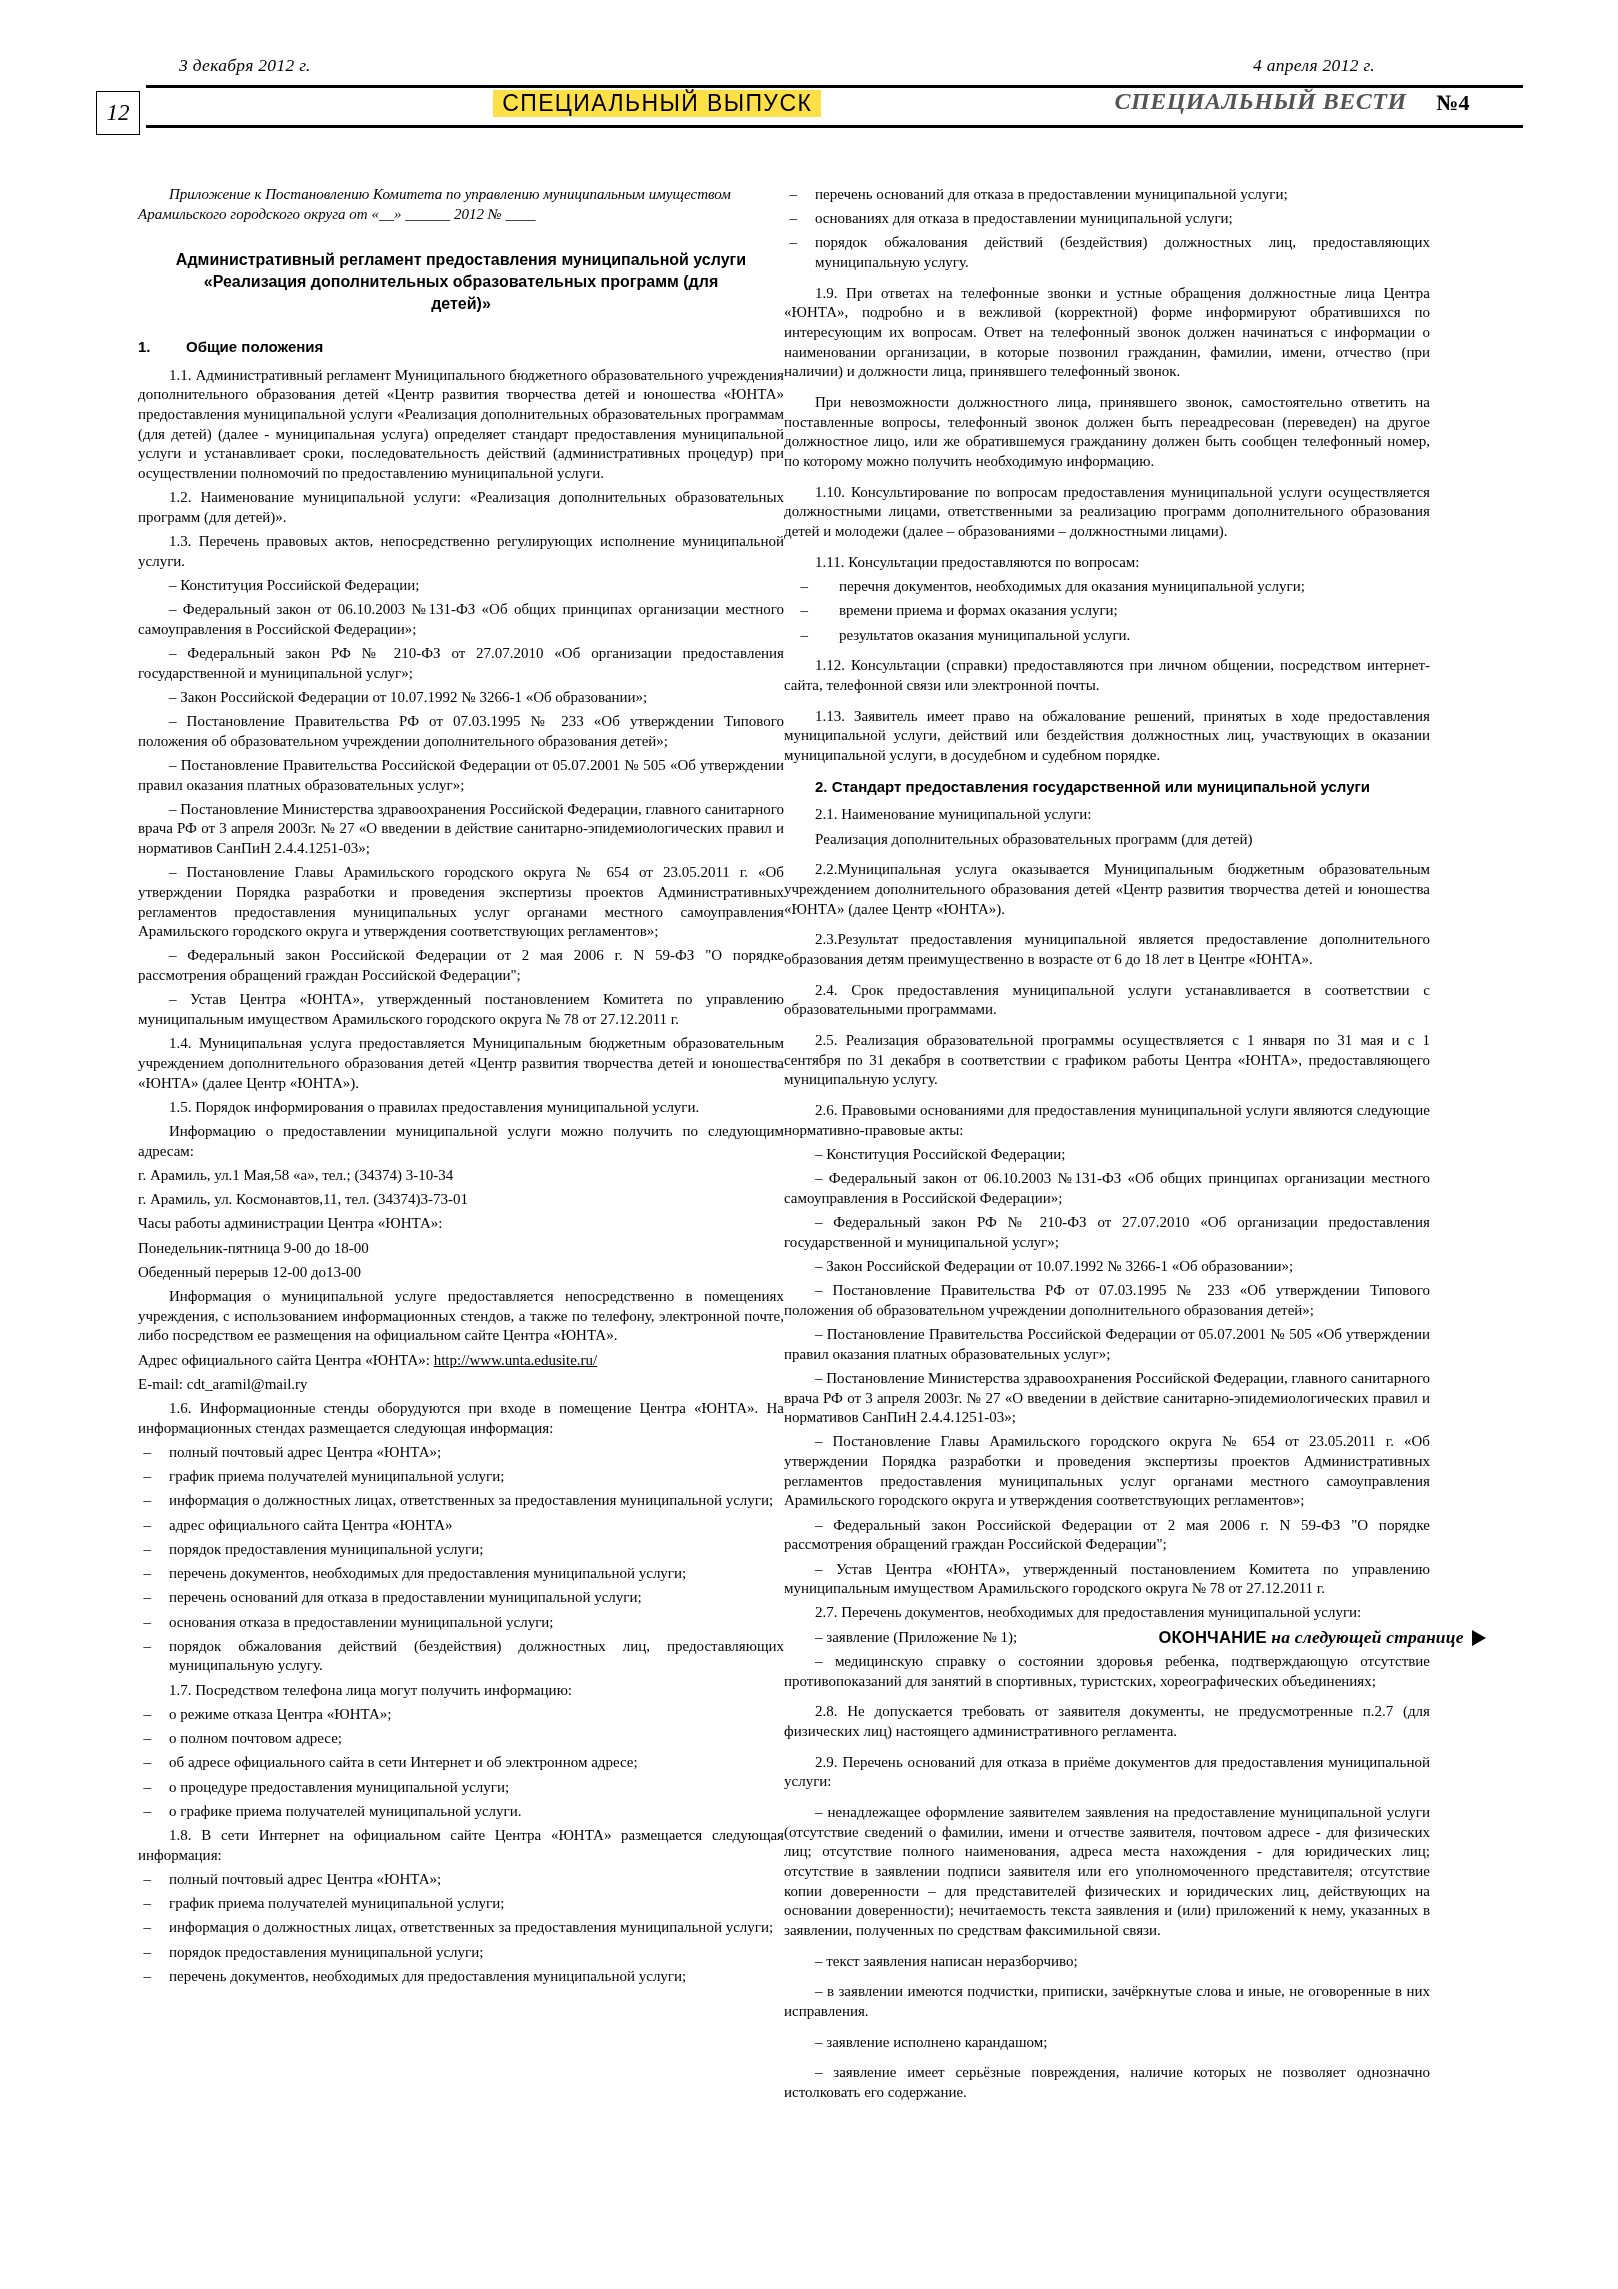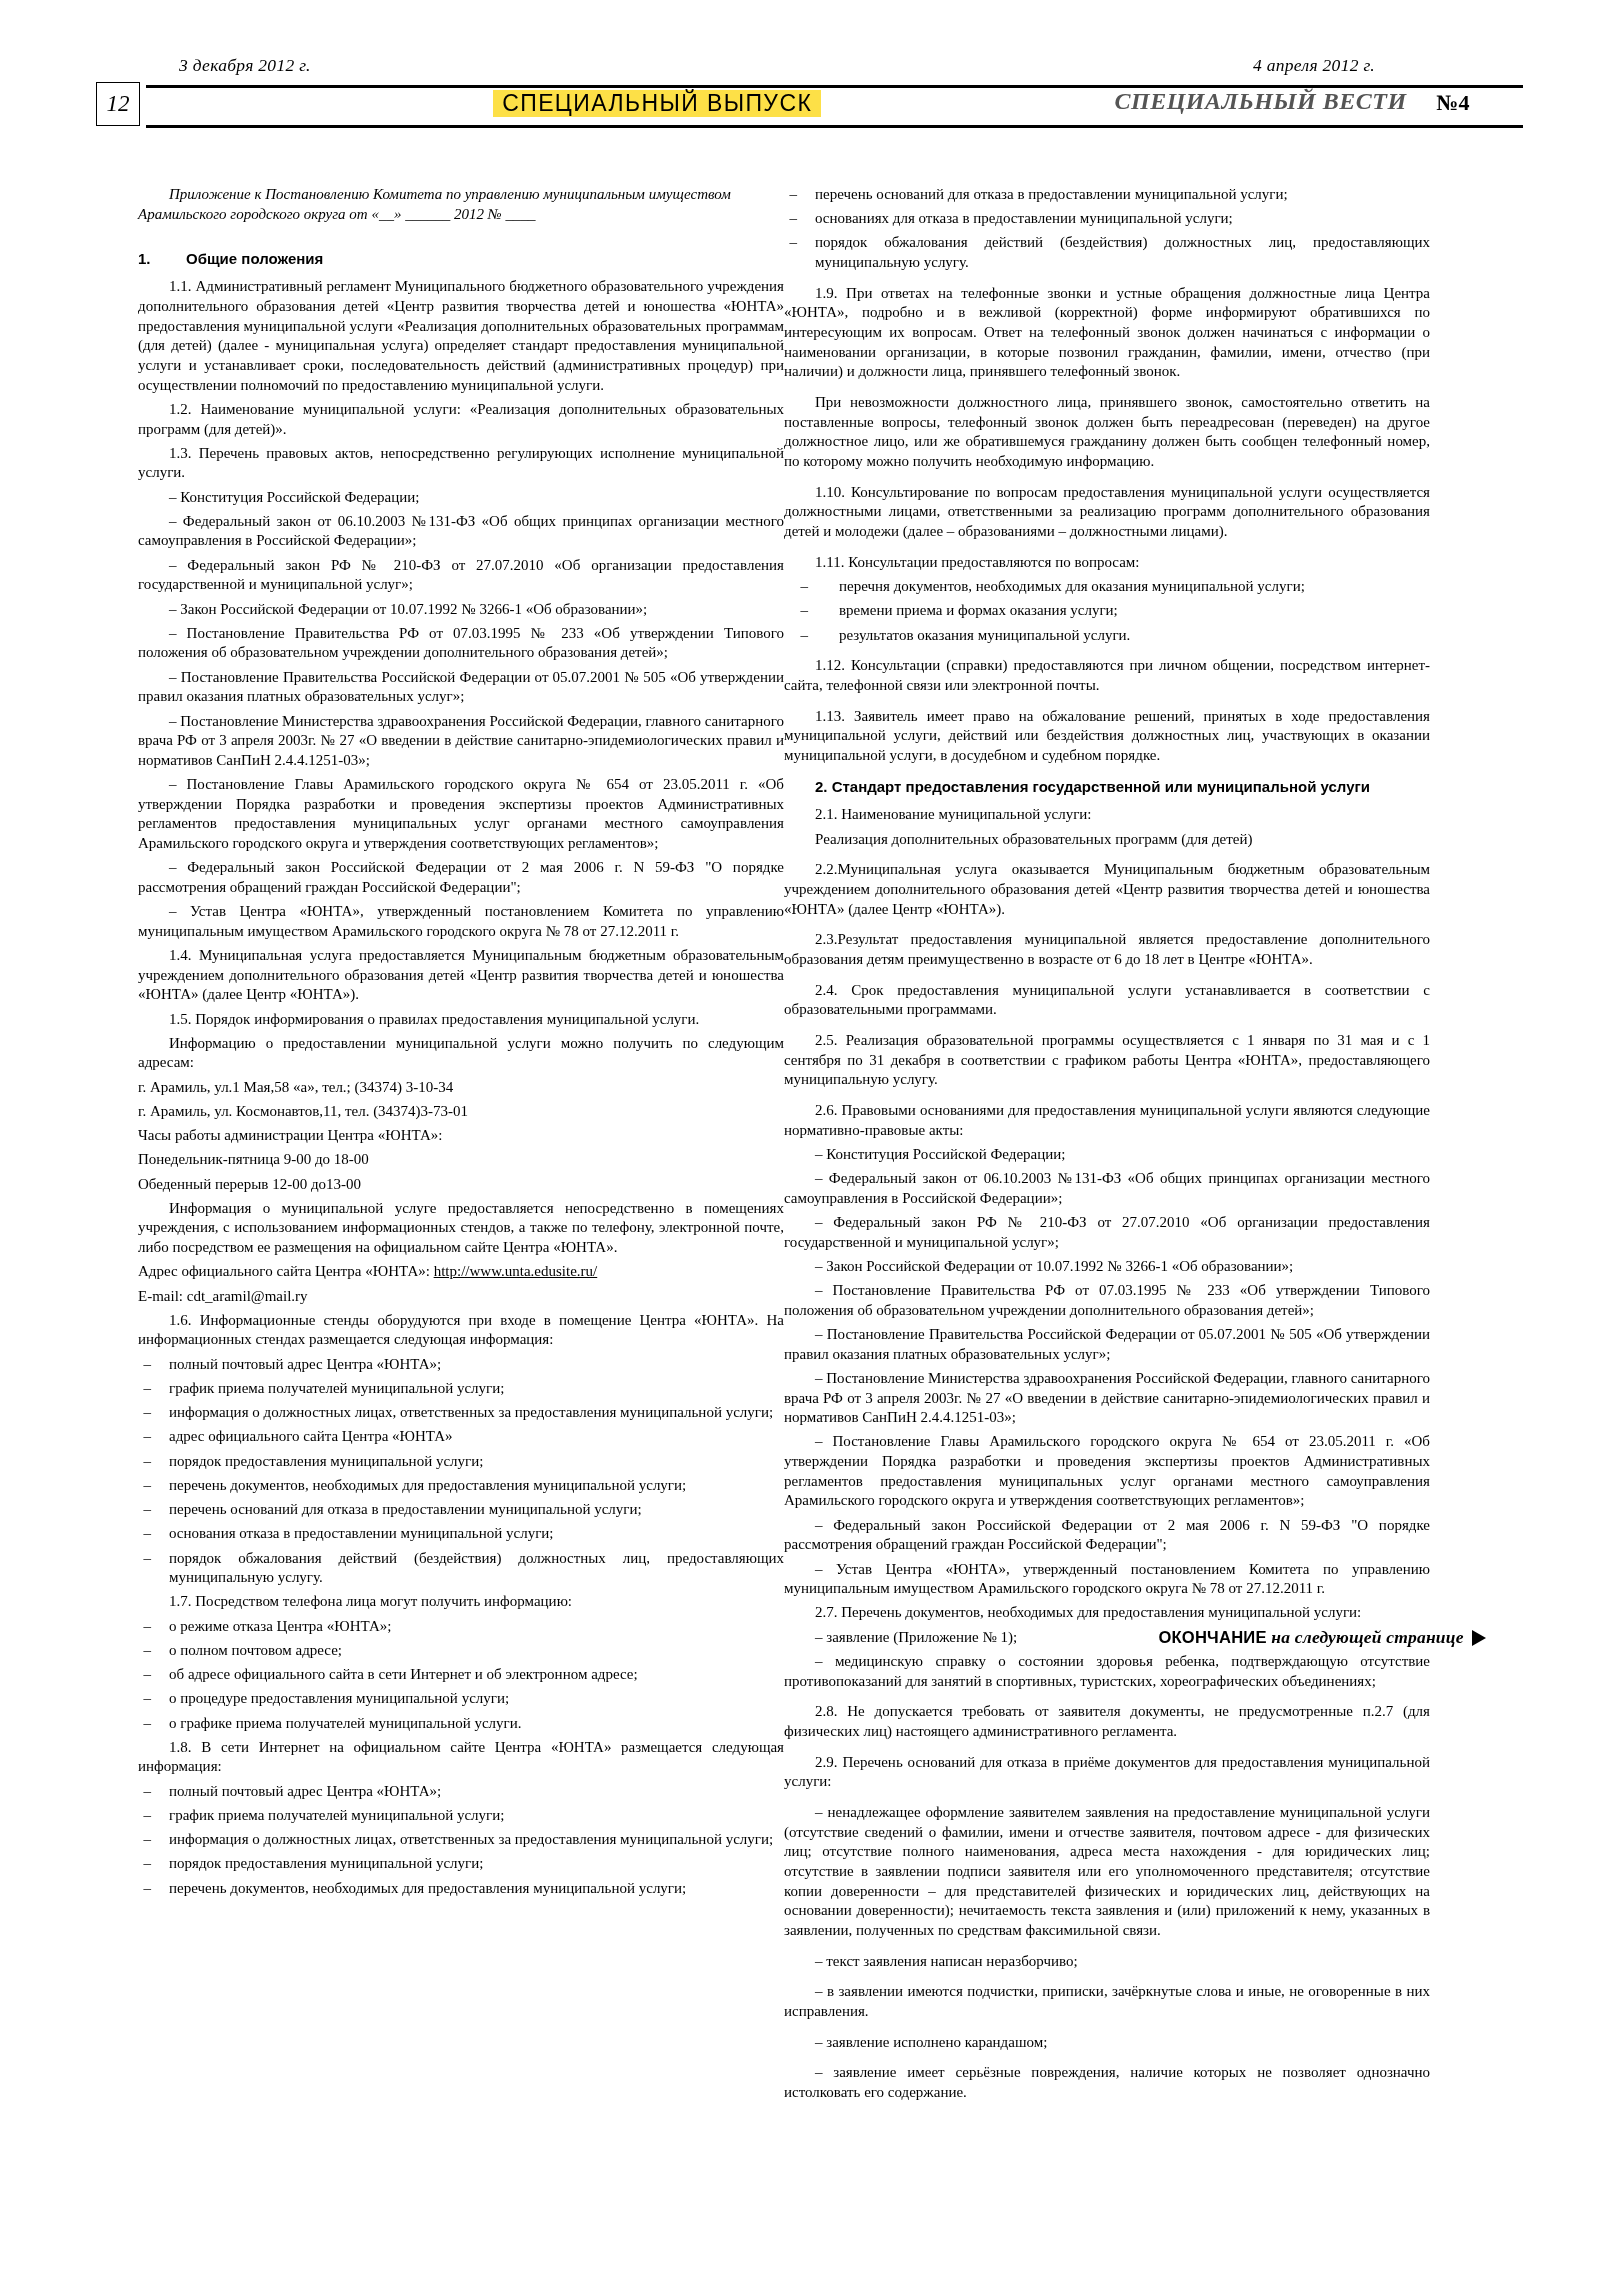--- a/index.html
+++ b/index.html
@@ -44,21 +44,21 @@
     right: 148px;
     top: 0px;
     font-family: "Liberation Serif", serif;
     font-style: italic;
     font-size: 17.5px;
     letter-spacing: 0.3px;
   }
   .page-num-box {
     position: absolute;
     left: 0px;
-    top: 27px;
+    top: 36px;
     width: 42px;
     height: 42px;
     border: 1.8px solid #000;
     display: flex;
     align-items: center;
     justify-content: center;
     font-style: italic;
     font-size: 23px;
   }
   .rule-top {
@@ -237,20 +237,21 @@
     <div class="brand">СПЕЦИАЛЬНЫЙ ВЕСТИ</div>
     <div class="issue-no">№4</div>
   </div>
 
   <div class="columns">
 
     <div class="col">
 
       <p class="appendix">Приложение к Постановлению Комитета по управлению муниципальным имуществом Арамильского городского округа от  «__» ______ 2012 № ____</p>
 
+      <p class="doc-title">Административный регламент предоставления муниципальной услуги «Реализация дополнительных образовательных программ (для детей)»</p>
 
       <p class="section-head">
         <span class="num">1.</span><span>Общие положения</span>
       </p>
 
       <p>1.1. Административный регламент Муниципального бюджетного образовательного учреждения дополнительного образования детей «Центр развития творчества детей и юношества «ЮНТА» предоставления муниципальной  услуги «Реализация дополнительных образовательных программам (для детей) (далее - муниципальная услуга) определяет стандарт предоставления муниципальной услуги и устанавливает сроки, последовательность действий (административных процедур) при осуществлении полномочий по предоставлению муниципальной услуги.</p>
       <p>1.2. Наименование муниципальной услуги: «Реализация дополнительных образовательных программ  (для детей)».</p>
       <p>1.3. Перечень  правовых актов, непосредственно регулирующих исполнение муниципальной услуги.</p>
 
       <p>– Конституция Российской Федерации;</p>

